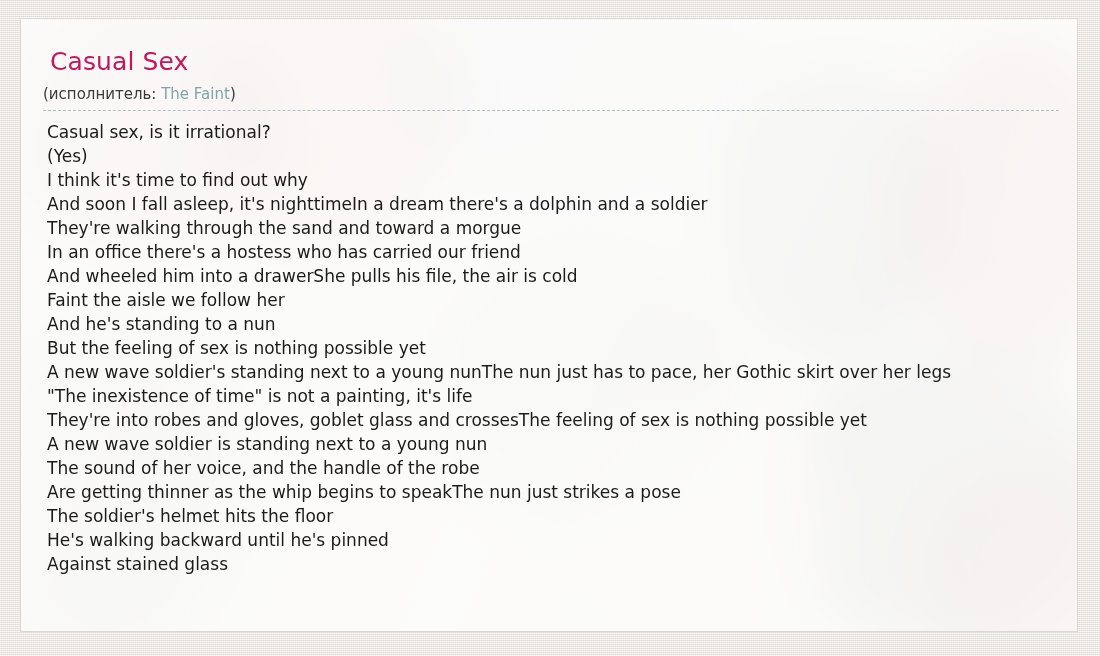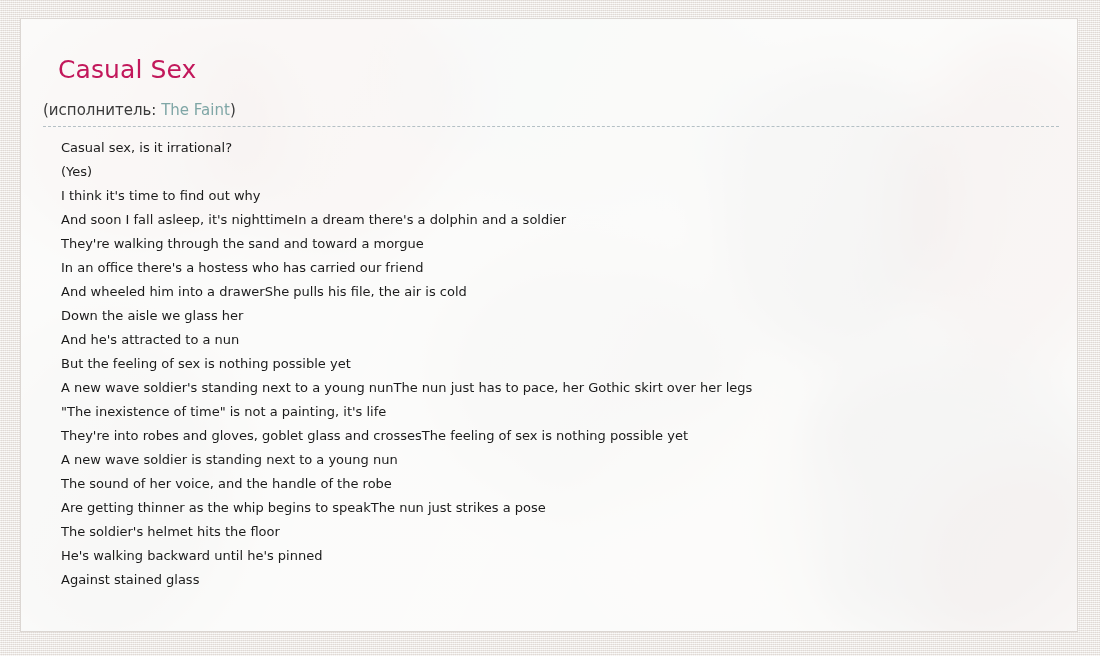--- a/index.html
+++ b/index.html
@@ -73,21 +73,21 @@
     background: rgba(250,249,248,0.58);
   }
 
   
   .card-inner {
     position: relative;
     z-index: 3;
     padding: 20px 18px 0 21px;
   }
   .song-title {
-    margin: 16px;
+    margin: 8px;
     font-size: 25px;
     font-weight: 400;
     line-height: 30px;
     color: #c2185b;
     letter-spacing: 0.1px;
   }
   .artist-line {
     margin: 4px 0 0 1px;
     font-size: 15px;
     line-height: 19px;
@@ -103,22 +103,22 @@
     margin: 6px 0 0 1px;
     height: 0;
     border: 0;
     border-top: 1px dashed #a9b7bd;
     opacity: 0.85;
   }
 
   
   .lyrics-body {
     margin-top: 9px;
-    margin-left: 19px;
-    font-size: 13px;
+    margin-left: 5px;
+    font-size: 17px;
     line-height: 24px;
     color: #1b1b1b;
     white-space: nowrap;
   }
   .lyric-line {
     display: block;
     height: 24px;
   }
 </style>
 </head>
@@ -154,22 +154,22 @@
     <hr class="divider">
 
     <div class="lyrics-body">
       <span class="lyric-line">Casual sex, is it irrational?</span>
       <span class="lyric-line">(Yes)</span>
       <span class="lyric-line">I think it's time to find out why</span>
       <span class="lyric-line">And soon I fall asleep, it's nighttimeIn a dream there's a dolphin and a soldier</span>
       <span class="lyric-line">They're walking through the sand and toward a morgue</span>
       <span class="lyric-line">In an office there's a hostess who has carried our friend</span>
       <span class="lyric-line">And wheeled him into a drawerShe pulls his file, the air is cold</span>
-      <span class="lyric-line">Down the aisle we glass her</span>
-      <span class="lyric-line">And he's attracted to a nun</span>
+      <span class="lyric-line">Faint the aisle we follow her</span>
+      <span class="lyric-line">And he's standing to a nun</span>
       <span class="lyric-line">But the feeling of sex is nothing possible yet</span>
       <span class="lyric-line">A new wave soldier's standing next to a young nunThe nun just has to pace, her Gothic skirt over her legs</span>
       <span class="lyric-line">"The inexistence of time" is not a painting, it's life</span>
       <span class="lyric-line">They're into robes and gloves, goblet glass and crossesThe feeling of sex is nothing possible yet</span>
       <span class="lyric-line">A new wave soldier is standing next to a young nun</span>
       <span class="lyric-line">The sound of her voice, and the handle of the robe</span>
       <span class="lyric-line">Are getting thinner as the whip begins to speakThe nun just strikes a pose</span>
       <span class="lyric-line">The soldier's helmet hits the floor</span>
       <span class="lyric-line">He's walking backward until he's pinned</span>
       <span class="lyric-line">Against stained glass</span>

